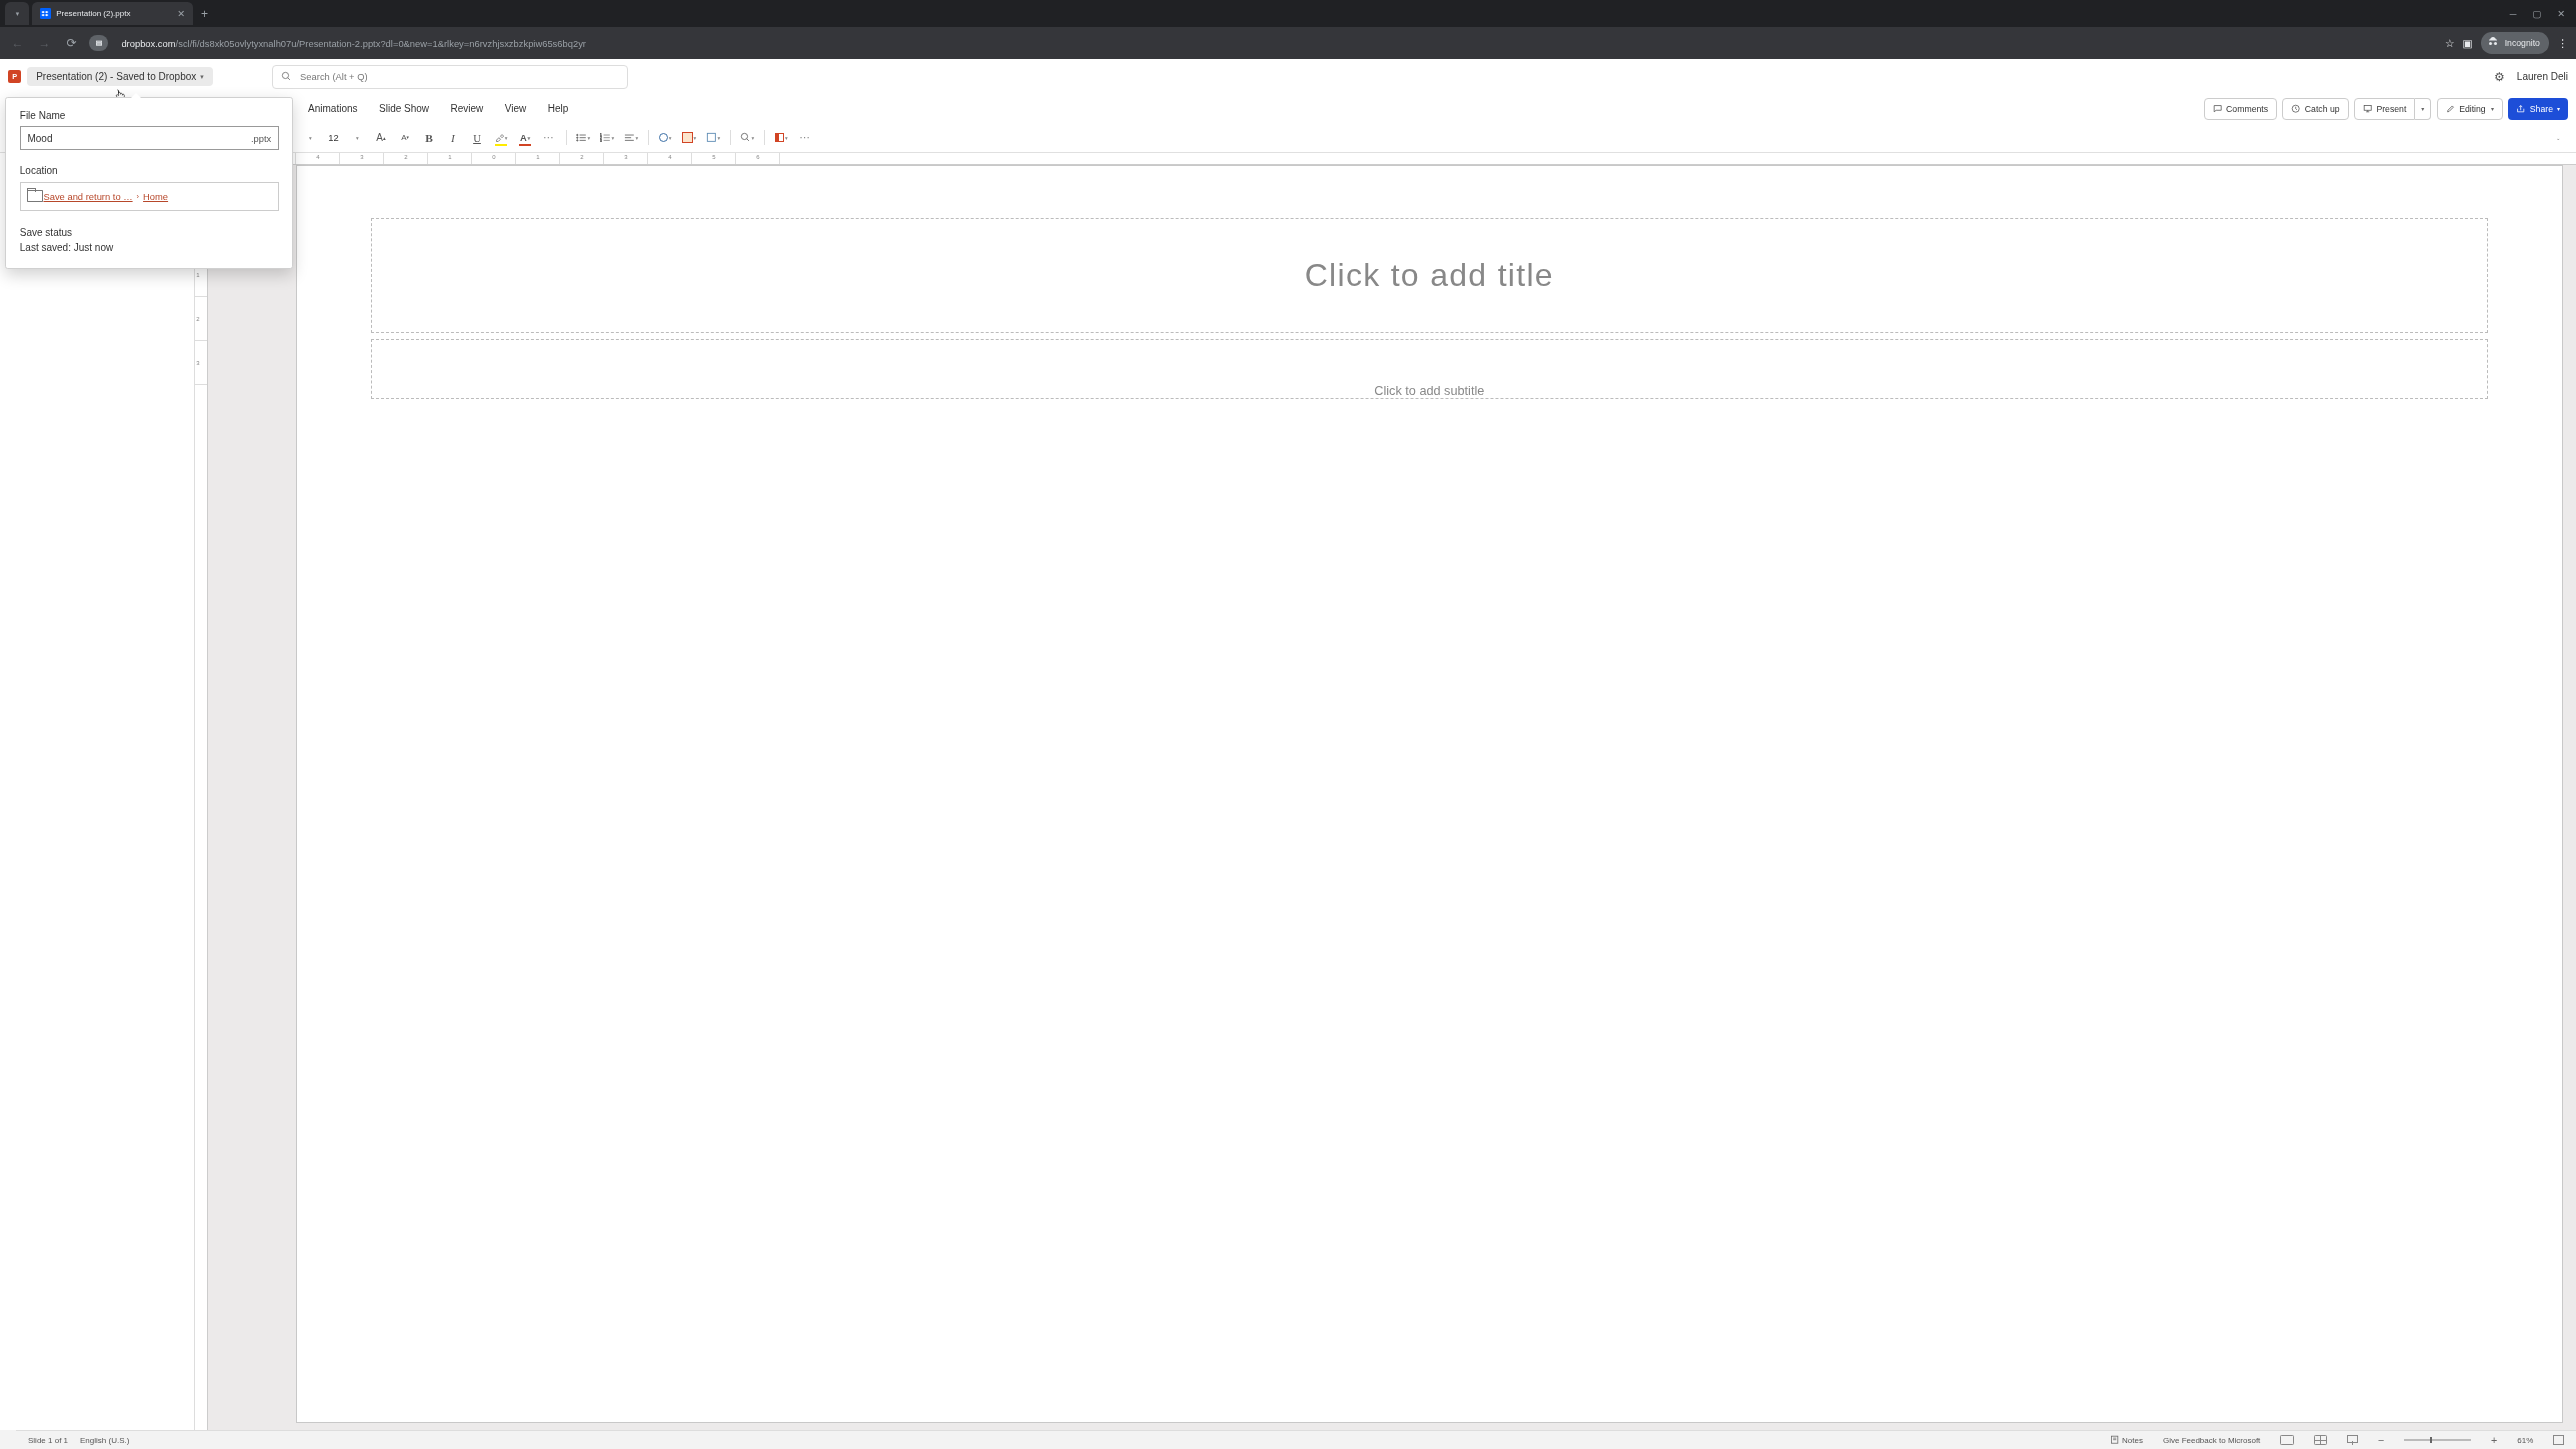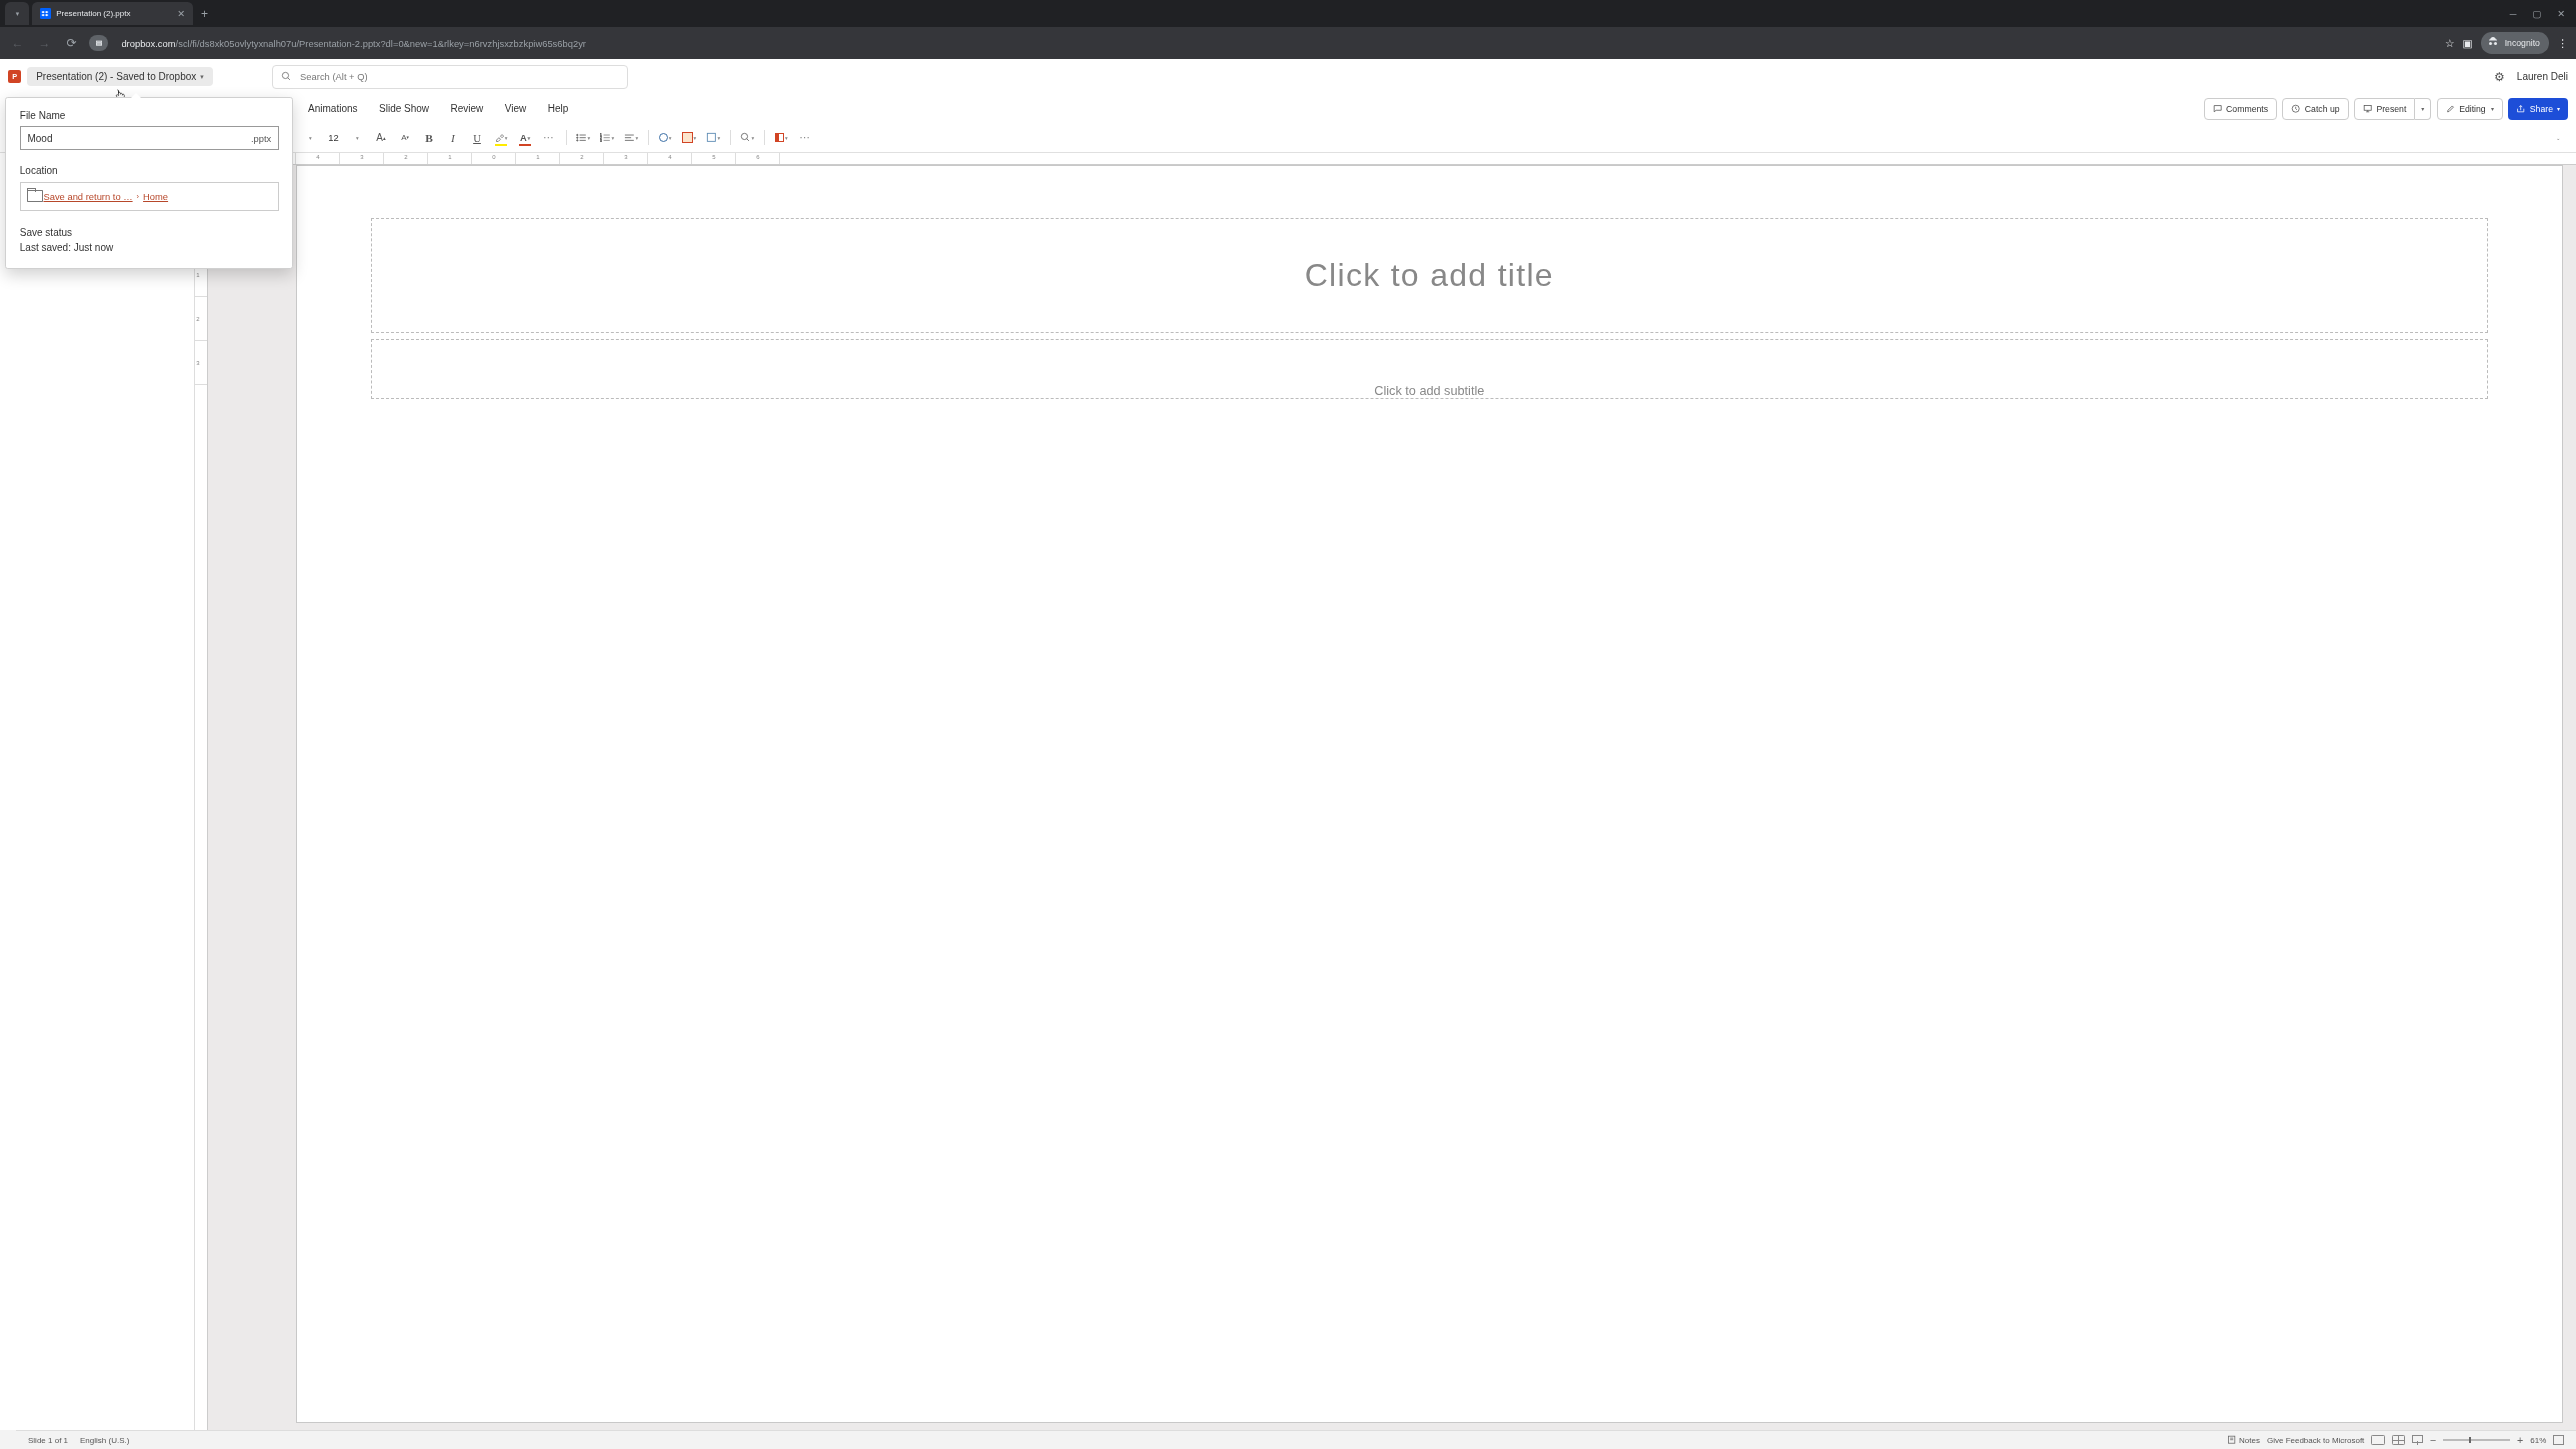--- a/index.html
+++ b/index.html
@@ -105,21 +105,21 @@
 .ruler-v-cell span { position: absolute; top: 50%; left: 1.3px; transform: translateY(-50%); writing-mode: horizontal-tb; }
 
 .slide-wrap { position: absolute; top: 12px; left: 101px; right: 13.4px; bottom: 6.7px; background: #fff; border: 0.7px solid #c8c8c8; }
 .slide-title-box { position: absolute; top: 52px; left: 74px; right: 74px; height: 115px; border: 0.7px dashed #bbb; display: flex; align-items: center; justify-content: center; }
 .slide-title-text { font-size: 32px; color: #888; letter-spacing: 1.3px; }
 .slide-subtitle-box { position: absolute; top: 173px; left: 74px; right: 74px; height: 60px; border: 0.7px dashed #bbb; display: flex; align-items: flex-end; justify-content: center; padding-top: 4px; }
 .slide-subtitle-text { font-size: 12.7px; color: #888; }
 
 
 .status-bar { position: absolute; left: 16px; right: 0; bottom: 0; height: 19px; background: #f3f3f3; border-top: 0.7px solid #ddd; display: flex; align-items: center; padding: 0 12px; gap: 12px; font-size: 8px; color: #555; }
-.status-right { margin-left: auto; display: flex; align-items: center; gap: 7px; }
+.status-right { margin-left: auto; display: flex; align-items: center; gap: 20px; }
 .sb-icon { width: 13.4px; height: 10.7px; border: 1px solid #888; border-radius: 1.3px; cursor: pointer; position: relative; }
 .sb-icon.grid::before, .sb-icon.grid::after { content: ""; position: absolute; background: #888; }
 .sb-icon.grid::before { left: 50%; top: 0; bottom: 0; width: 0.7px; }
 .sb-icon.grid::after { top: 50%; left: 0; right: 0; height: 0.7px; }
 .sb-icon.present { border: none; width: 10.7px; }
 .sb-icon.present::before { content: ""; position: absolute; top: 0; left: 0; right: 0; height: 6.7px; border: 1px solid #888; }
 .sb-icon.present::after { content: ""; position: absolute; top: 6.7px; left: 4.7px; width: 1px; height: 3.4px; background: #888; }
 .zoom-slider { width: 67px; height: 1.3px; background: #bbb; position: relative; }
 .zoom-slider::before { content: ""; position: absolute; left: 38%; top: -2.7px; width: 2px; height: 6.7px; background: #666; }
 .zoom-btn { font-size: 10.7px; color: #666; cursor: pointer; }

